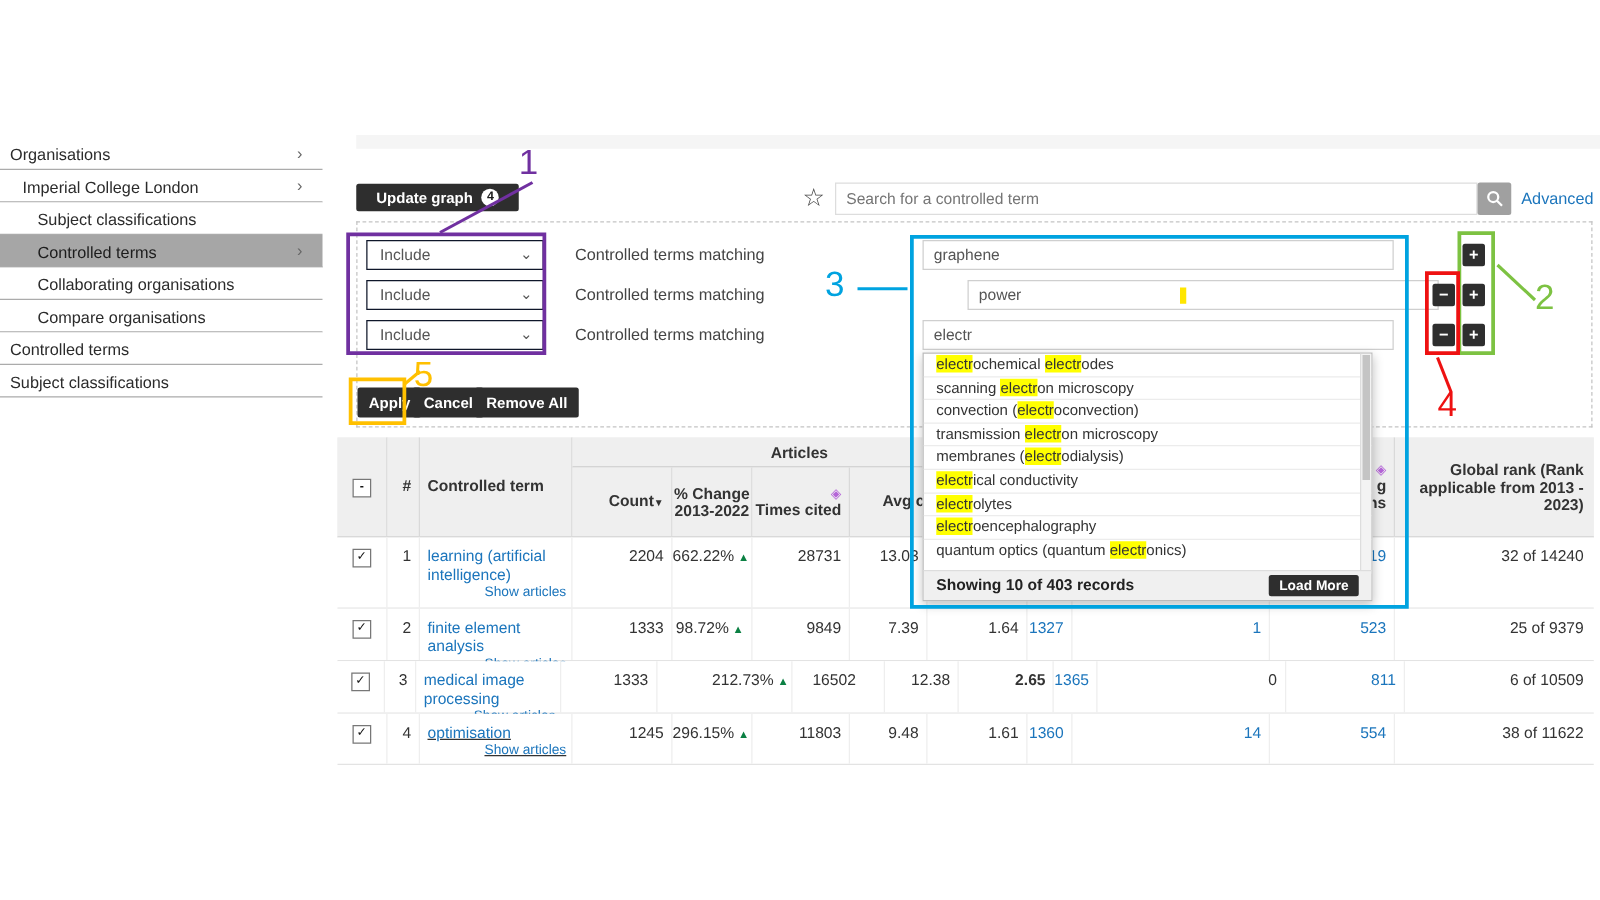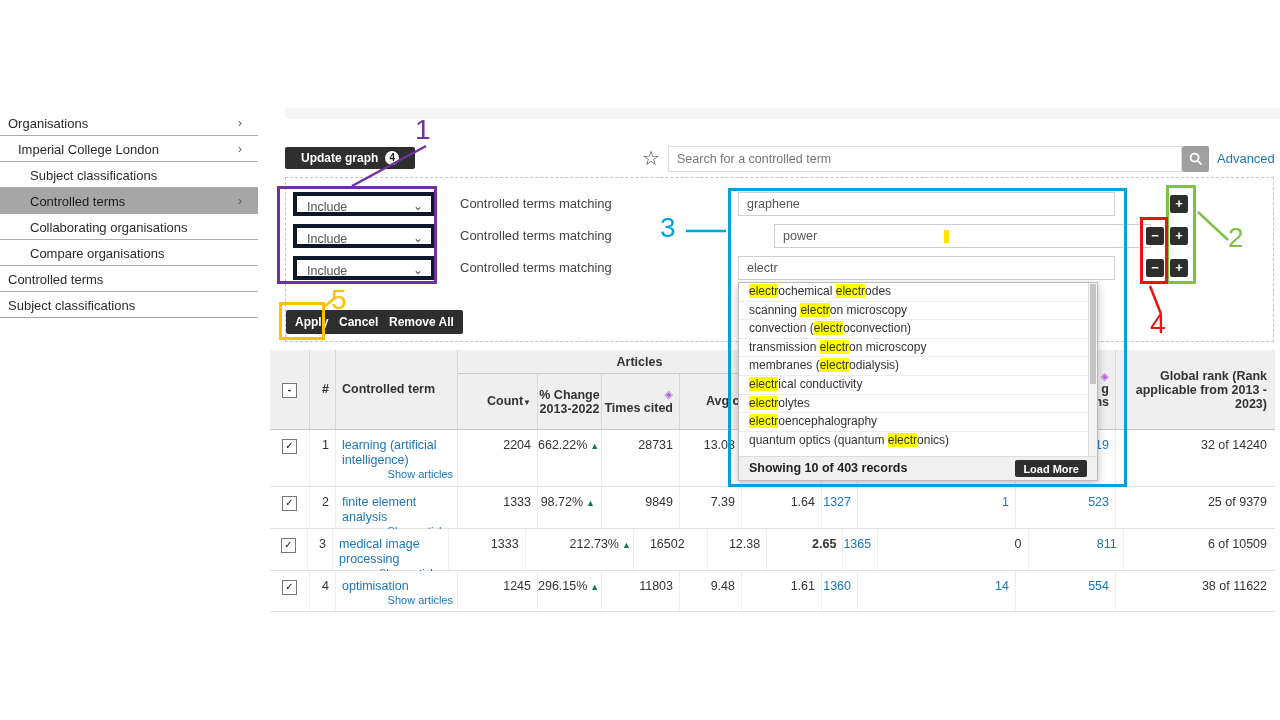--- a/index.html
+++ b/index.html
@@ -20,21 +20,21 @@
   .badge{display:inline-block;width:14px;height:14px;margin-left:7px;background:#fff;color:#1a1a1a;
          border-radius:50%;font-size:10px;line-height:14px;text-align:center;font-weight:bold;}
   
   .search-input{left:668px;top:146px;width:514px;height:26px;border:1px solid #ddd;padding:0 8px;
                 font-size:12.5px;color:#555;font-family:"Liberation Sans",sans-serif;outline:none;}
   .search-btn{left:1182px;top:146px;width:27px;height:26px;background:#a0a0a0;}
   .adv-link{left:1217px;top:151px;font-size:13px;color:#1b75bc;cursor:pointer;}
   .star{left:642px;top:146px;font-size:20px;color:#444;cursor:pointer;}
   
   .dash-panel{left:285px;top:177px;width:989px;height:165px;border:1px dashed #c4c4c4;background:#fff;}
-  .op-select{width:142px;height:24px;border:4px solid #0f172a;background:#fff;font-size:12.5px;color:#555;cursor:pointer;}
+  .op-select{width:142px;height:24px;border:1px solid #0f172a;background:#fff;font-size:12.5px;color:#555;cursor:pointer;}
   .op-select .op-txt{position:absolute;left:10px;top:4px;}
   .op-select .op-chev{position:absolute;right:8px;top:3px;font-size:12px;color:#555;}
   .row-label{font-size:13px;color:#444;line-height:24px;white-space:nowrap;}
   .term-input{width:377px;height:24px;border:1px solid #cfcfcf;padding:0 8px;font-size:12.5px;color:#555;
               font-family:"Liberation Sans",sans-serif;outline:none;box-sizing:border-box;}
   .pm-btn{width:18px;height:18px;font-size:13px;line-height:16px;}
   
   .ac-panel{left:738px;top:282px;width:360px;height:199px;background:#fff;border:1px solid #bbb;
             box-shadow:0 3px 8px rgba(0,0,0,.25);z-index:20;}
   .ac-item{position:relative;height:17.6px;line-height:17.6px;font-size:12px;color:#333;
@@ -226,21 +226,21 @@
       <div class="bcell num-cell" style="width: 36px;"><span class="blue">1365</span></div>
       <div class="bcell num-cell" style="width: 158px;"><span>0</span></div>
       <div class="bcell num-cell" style="width: 100px;"><span class="blue">811</span></div>
       <div class="bcell num-cell" style="width: 159px; border-right: none; padding-right: 8px;"><span>6 of 10509</span></div>
     </div>
     <div class="abs tbody-row" style="top: 571px; width: 1005px; height: 41px;">
       <div class="bcell" style="width: 40px;">
         <div class="cbox" style="margin: 1px auto 0px;">✓</div>
       </div>
       <div class="bcell num-cell" style="width: 26px;">4</div>
-      <div class="bcell" style="width: 122px; display: flex; flex-direction: column; padding: 8px 4px 6px 6px;">
+      <div class="bcell" style="width: 122px; display: flex; flex-direction: column; padding: 8px 4px 6px 6px; text-decoration: underline;">
         <a class="link" style="font-size: 12.5px; line-height: 15px;">optimisation</a>
         <a class="link" style="font-size: 11px; margin-top: auto; align-self: flex-end;">Show articles</a>
       </div>
       <div class="bcell num-cell" style="width: 80px;"><span>1245</span></div>
       <div class="bcell num-cell" style="width: 64px;"><span>296.15%</span><span class="tri-up">▲</span></div>
       <div class="bcell num-cell" style="width: 78px;"><span>11803</span></div>
       <div class="bcell num-cell" style="width: 62px;"><span>9.48</span></div>
       <div class="bcell num-cell" style="width: 80px;"><span>1.61</span></div>
       <div class="bcell num-cell" style="width: 36px;"><span class="blue">1360</span></div>
       <div class="bcell num-cell" style="width: 158px;"><span class="blue">14</span></div>

